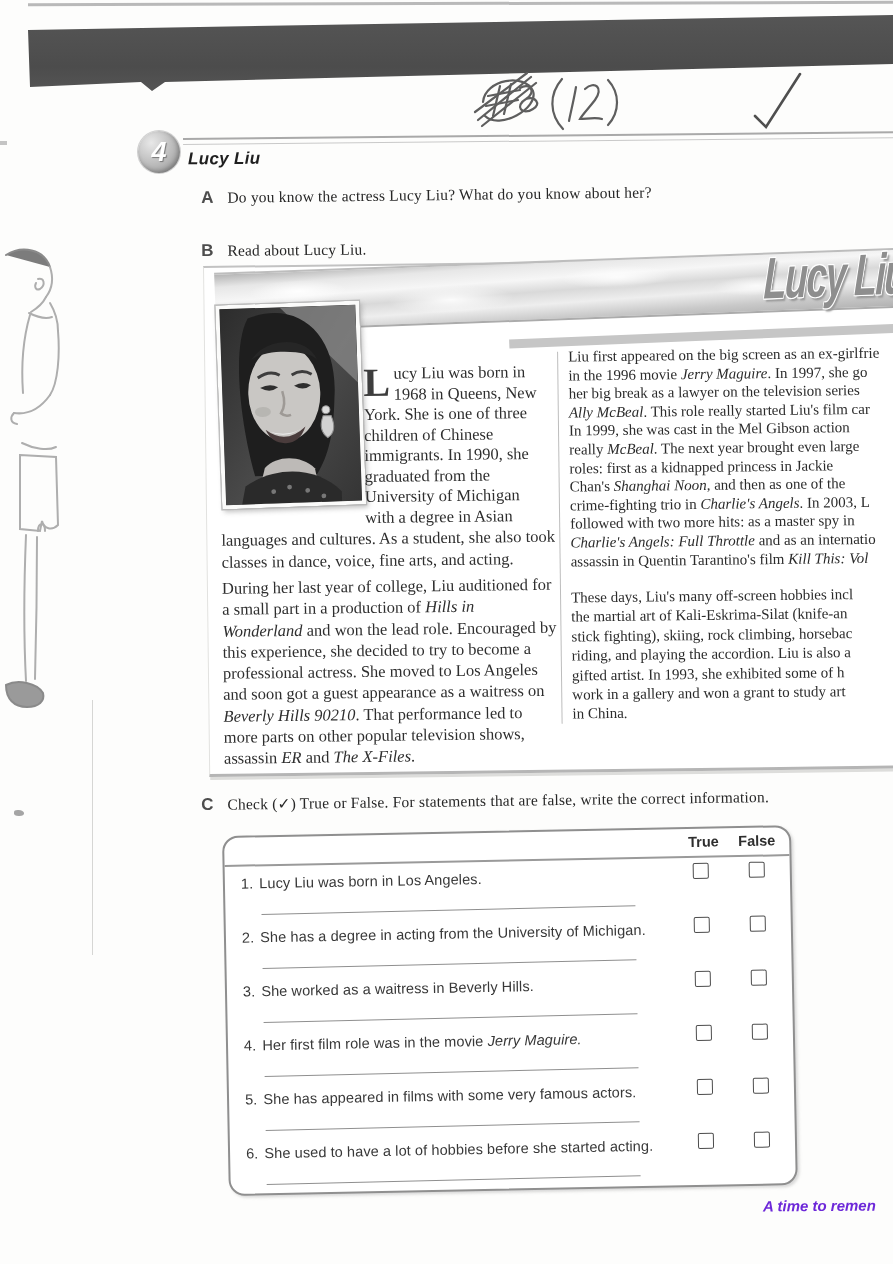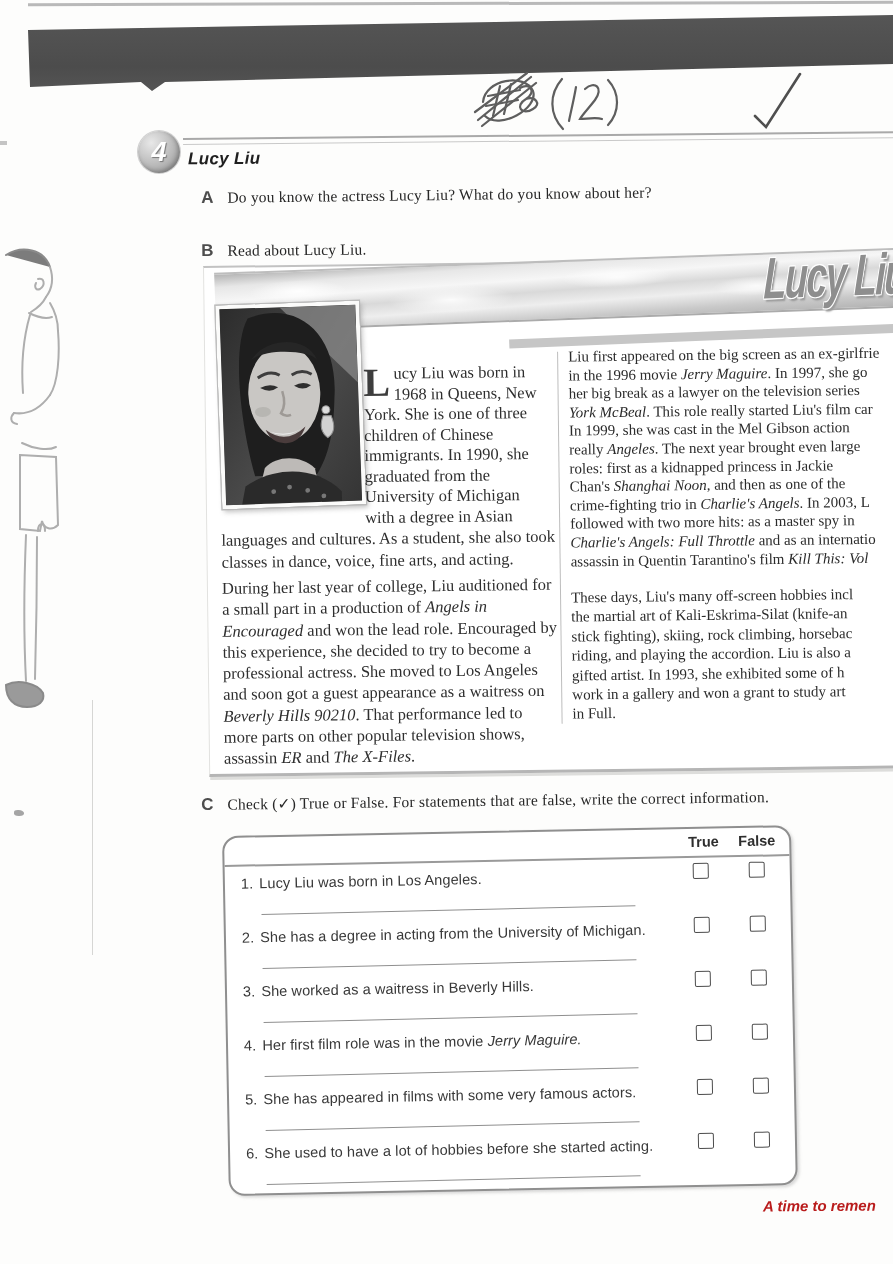--- a/index.html
+++ b/index.html
@@ -128,21 +128,21 @@
     position:absolute;top:5px;width:14px;height:14px;
     border:1.6px solid #4c4c4c;border-radius:2px;background:#fff;
   }
   .cb-true{left:468px;}
   .cb-false{left:524px;}
 
   
   .footer-note{
     left:763px;top:1197px;white-space:nowrap;
     font-family:"Liberation Sans",sans-serif;font-weight:bold;font-style:italic;
-    font-size:15px;color:#b91c1c;transform:rotate(-.4deg);
+    font-size:15px;color:#6d28d9;transform:rotate(-.4deg);
   }
   i{font-style:italic;}
 </style>
 </head>
 <body>
 
 <div class="abs top-line"></div>
 <div class="abs black-band"></div>
 <div class="abs fold-line"></div>
 <div class="abs smudge"></div>
@@ -254,54 +254,54 @@
       <div class="line"><span>graduated from the</span></div>
       <div class="line"><span>University of Michigan</span></div>
       <div class="line"><span>with a degree in Asian</span></div>
     </div>
   <div class="p1b col1">
       <div class="line"><span>languages and cultures. As a student, she also took</span></div>
       <div class="line"><span>classes in dance, voice, fine arts, and acting.</span></div>
     </div>
   <div class="p2 col1">
       <div class="line"><span>During her last year of college, Liu auditioned for</span></div>
-      <div class="line"><span>a small part in a production of </span><i>Angels in</i></div>
-      <div class="line"><i>Encouraged</i><span> and won the lead role. Encouraged by</span></div>
+      <div class="line"><span>a small part in a production of </span><i>Hills in</i></div>
+      <div class="line"><i>Wonderland</i><span> and won the lead role. Encouraged by</span></div>
       <div class="line"><span>this experience, she decided to try to become a</span></div>
       <div class="line"><span>professional actress. She moved to Los Angeles</span></div>
       <div class="line"><span>and soon got a guest appearance as a waitress on</span></div>
       <div class="line"><i>Beverly Hills 90210</i><span>. That performance led to</span></div>
       <div class="line"><span>more parts on other popular television shows,</span></div>
       <div class="line"><span>assassin </span><i>ER</i><span> and </span><i>The X-Files</i><span>.</span></div>
     </div>
 
   <div class="col-divider"></div>
 
   <div class="c2p1">
       <div class="line"><span>Liu first appeared on the big screen as an ex-girlfrie</span></div>
       <div class="line"><span>in the 1996 movie </span><i>Jerry Maguire</i><span>. In 1997, she go</span></div>
       <div class="line"><span>her big break as a lawyer on the television series</span></div>
-      <div class="line"><i>York McBeal</i><span>. This role really started Liu's film car</span></div>
+      <div class="line"><i>Ally McBeal</i><span>. This role really started Liu's film car</span></div>
       <div class="line"><span>In 1999, she was cast in the Mel Gibson action</span></div>
-      <div class="line"><span>really </span><i>Angeles</i><span>. The next year brought even large</span></div>
+      <div class="line"><span>really </span><i>McBeal</i><span>. The next year brought even large</span></div>
       <div class="line"><span>roles: first as a kidnapped princess in Jackie</span></div>
       <div class="line"><span>Chan's </span><i>Shanghai Noon</i><span>, and then as one of the</span></div>
       <div class="line"><span>crime-fighting trio in </span><i>Charlie's Angels</i><span>. In 2003, L</span></div>
       <div class="line"><span>followed with two more hits: as a master spy in</span></div>
       <div class="line"><i>Charlie's Angels: Full Throttle</i><span> and as an internatio</span></div>
       <div class="line"><span>assassin in Quentin Tarantino's film </span><i>Kill This: Vol</i></div>
     </div>
   <div class="c2p2">
       <div class="line"><span>These days, Liu's many off-screen hobbies incl</span></div>
       <div class="line"><span>the martial art of Kali-Eskrima-Silat (knife-an</span></div>
       <div class="line"><span>stick fighting), skiing, rock climbing, horsebac</span></div>
       <div class="line"><span>riding, and playing the accordion. Liu is also a</span></div>
       <div class="line"><span>gifted artist. In 1993, she exhibited some of h</span></div>
       <div class="line"><span>work in a gallery and won a grant to study art</span></div>
-      <div class="line"><span>in Full.</span></div>
+      <div class="line"><span>in China.</span></div>
     </div>
 </div>
 
 <div class="abs instr sec-c">
   <span class="lbl">C</span>
   <span class="txt">Check (✓) True or False. For statements that are false, write the correct information.</span>
 </div>
 
 <div class="abs quiz">
   <div class="quiz-head">

